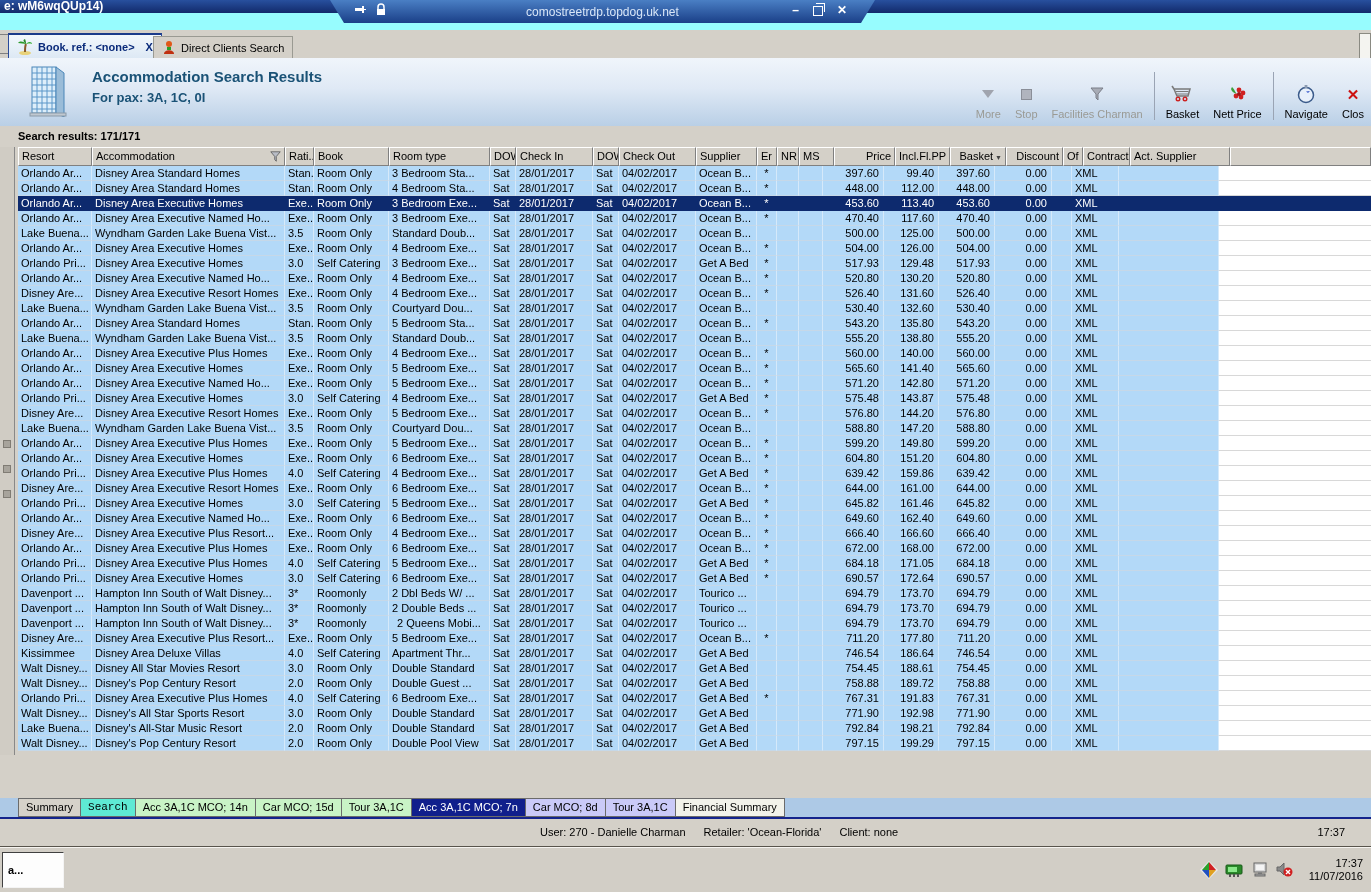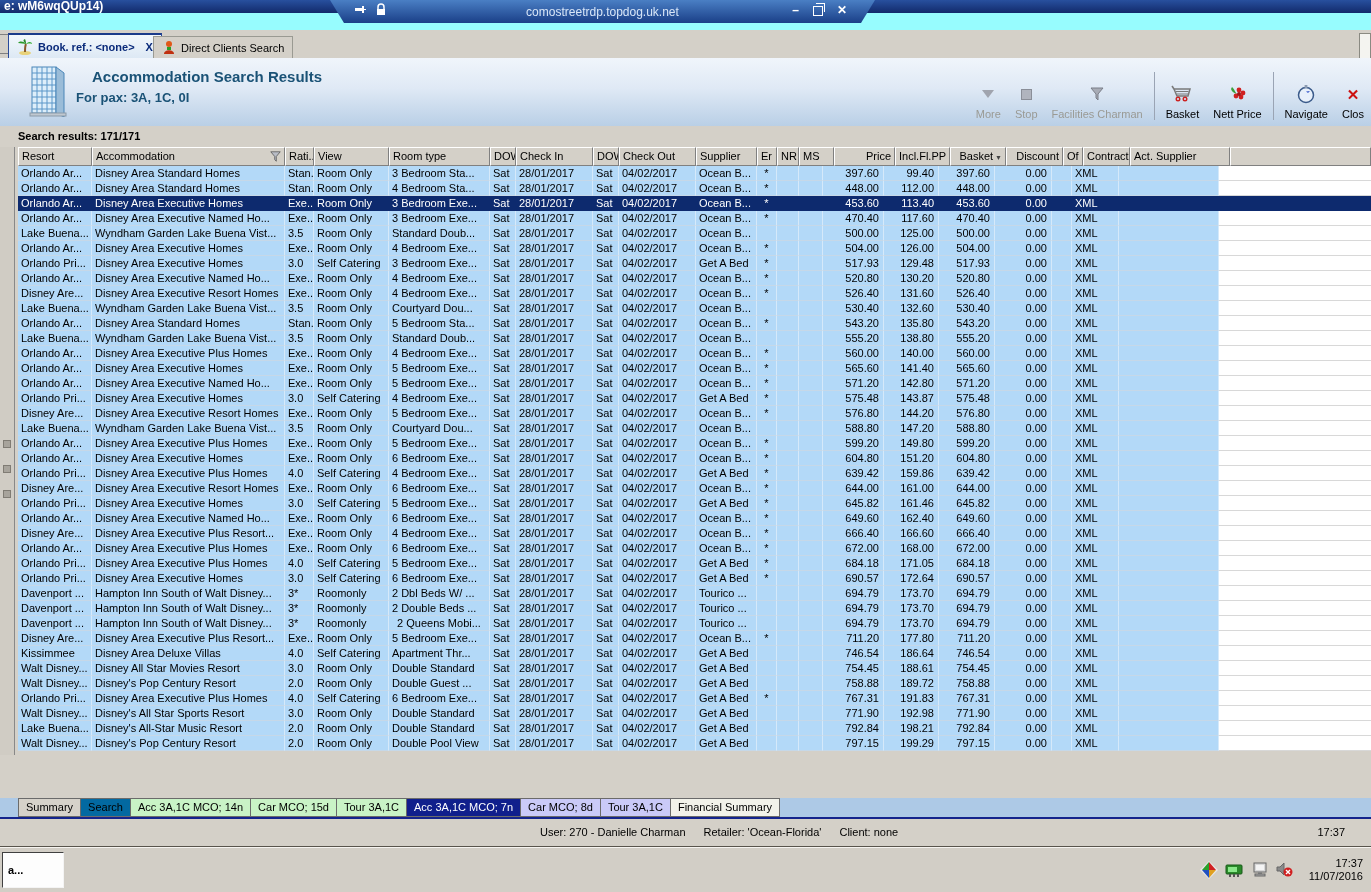--- a/index.html
+++ b/index.html
@@ -28,21 +28,21 @@
   .app-tab.active{left:8px;top:3px;height:24px;background:linear-gradient(#f2f7fc,#dce8f4);
      border:1px solid #2a4a9a;border-top:2px solid #1a3a8a;border-bottom:none;color:#0a2a7a;font-weight:bold;}
   .app-tab.inactive{left:153px;top:6px;height:21px;background:#d4d0c8;border:1px solid #9a9a92;color:#000;}
   .tab-close{font-weight:bold;margin-left:6px;color:#0a2a7a;}
   #tab-scroll-frag{position:absolute;right:0;top:3px;width:10px;height:24px;background:#f4f4f0;border:1px solid #8a8a82;}
   
   #header-panel{position:absolute;left:0;top:58px;width:1371px;height:68px;
      background:linear-gradient(#f0f5fb 0%,#dfe9f5 45%,#b9cfe6 100%);border-bottom:2px solid #123a7c;}
   #building-icon{position:absolute;left:28px;top:7px;}
   #hdr-title{position:absolute;left:92px;top:10px;font-size:15px;font-weight:bold;color:#1a5276;}
-  #hdr-subtitle{position:absolute;left:76px;top:32px;font-size:13px;font-weight:bold;color:#1a5276;}
+  #hdr-subtitle{position:absolute;left:92px;top:32px;font-size:13px;font-weight:bold;color:#1a5276;}
   #toolbar{position:absolute;right:0;top:4px;display:flex;align-items:flex-end;height:58px;}
   .tb-item{display:flex;flex-direction:column;align-items:center;justify-content:flex-end;
      padding:0 7px;height:52px;cursor:default;}
   .tb-item .tb-ico{height:20px;display:flex;align-items:center;}
   .tb-item .tb-label{margin-top:4px;white-space:nowrap;}
   .tb-item.disabled .tb-label{color:#9a9a94;}
   .tb-sep{width:1px;background:#9aa4b4;height:48px;margin:0 4px;align-self:flex-end;}
   .tri-down{width:0;height:0;border-left:6px solid transparent;border-right:6px solid transparent;border-top:8px solid #a0a4ae;}
   .stop-sq{width:9px;height:9px;background:#b0b4be;border:1px solid #8a8e98;}
   .close-x{color:#cc1111;font-weight:bold;font-size:15px;line-height:15px;}
@@ -256,21 +256,21 @@
     </div>
     <div id="grid">
       <div id="grid-head">
           <div class="hcell" style="width: 74px;">Resort</div>
           <div class="hcell" style="width: 193px;">Accommodation<span class="fun">
               <svg width="11" height="11" viewBox="0 0 14 14">
                 <path d="M1 1 h12 l-5 6 v6 l-2 -2 v-4 Z" fill="#b8bcc6" stroke="#555"></path>
               </svg>
             </span></div>
           <div class="hcell" style="width: 29px;">Rati...</div>
-          <div class="hcell" style="width: 75px;">View</div>
+          <div class="hcell" style="width: 75px;">Book</div>
           <div class="hcell" style="width: 101px;">Room type</div>
           <div class="hcell" style="width: 26px;">DOW</div>
           <div class="hcell" style="width: 77px;">Check In</div>
           <div class="hcell" style="width: 26px;">DOW</div>
           <div class="hcell" style="width: 77px;">Check Out</div>
           <div class="hcell" style="width: 61px;">Supplier</div>
           <div class="hcell" style="width: 20px;">Er</div>
           <div class="hcell" style="width: 22px;">NR</div>
           <div class="hcell" style="width: 35px;">MS</div>
           <div class="hcell r" style="width: 61px;">Price</div>
@@ -1180,21 +1180,21 @@
             <div class="cell" style="width: 100px;"></div>
             <div class="cell fill"></div>
           </div>
         </div>
     </div>
   </div>
 
 
   <div id="bottom-tabs">
       <div class="btab" style="background: rgb(214, 210, 202); color: rgb(0, 0, 0);">Summary</div>
-      <div class="btab" style="background: #0369a1; color: rgb(0, 0, 0);">Search</div>
+      <div class="btab" style="background: #5eead4; color: rgb(0, 0, 0); font-family: Liberation Mono, monospace;">Search</div>
       <div class="btab" style="background: rgb(201, 243, 198); color: rgb(0, 0, 0);">Acc 3A,1C MCO; 14n</div>
       <div class="btab" style="background: rgb(201, 243, 198); color: rgb(0, 0, 0);">Car MCO; 15d</div>
       <div class="btab" style="background: rgb(201, 243, 198); color: rgb(0, 0, 0);">Tour 3A,1C</div>
       <div class="btab" style="background: rgb(16, 31, 140); color: rgb(255, 255, 255);">Acc 3A,1C MCO; 7n</div>
       <div class="btab" style="background: rgb(202, 202, 248); color: rgb(0, 0, 0);">Car MCO; 8d</div>
       <div class="btab" style="background: rgb(202, 202, 248); color: rgb(0, 0, 0);">Tour 3A,1C</div>
       <div class="btab" style="background: rgb(242, 242, 234); color: rgb(0, 0, 0);">Financial Summary</div>
     </div>
 
   <div id="status-bar">

